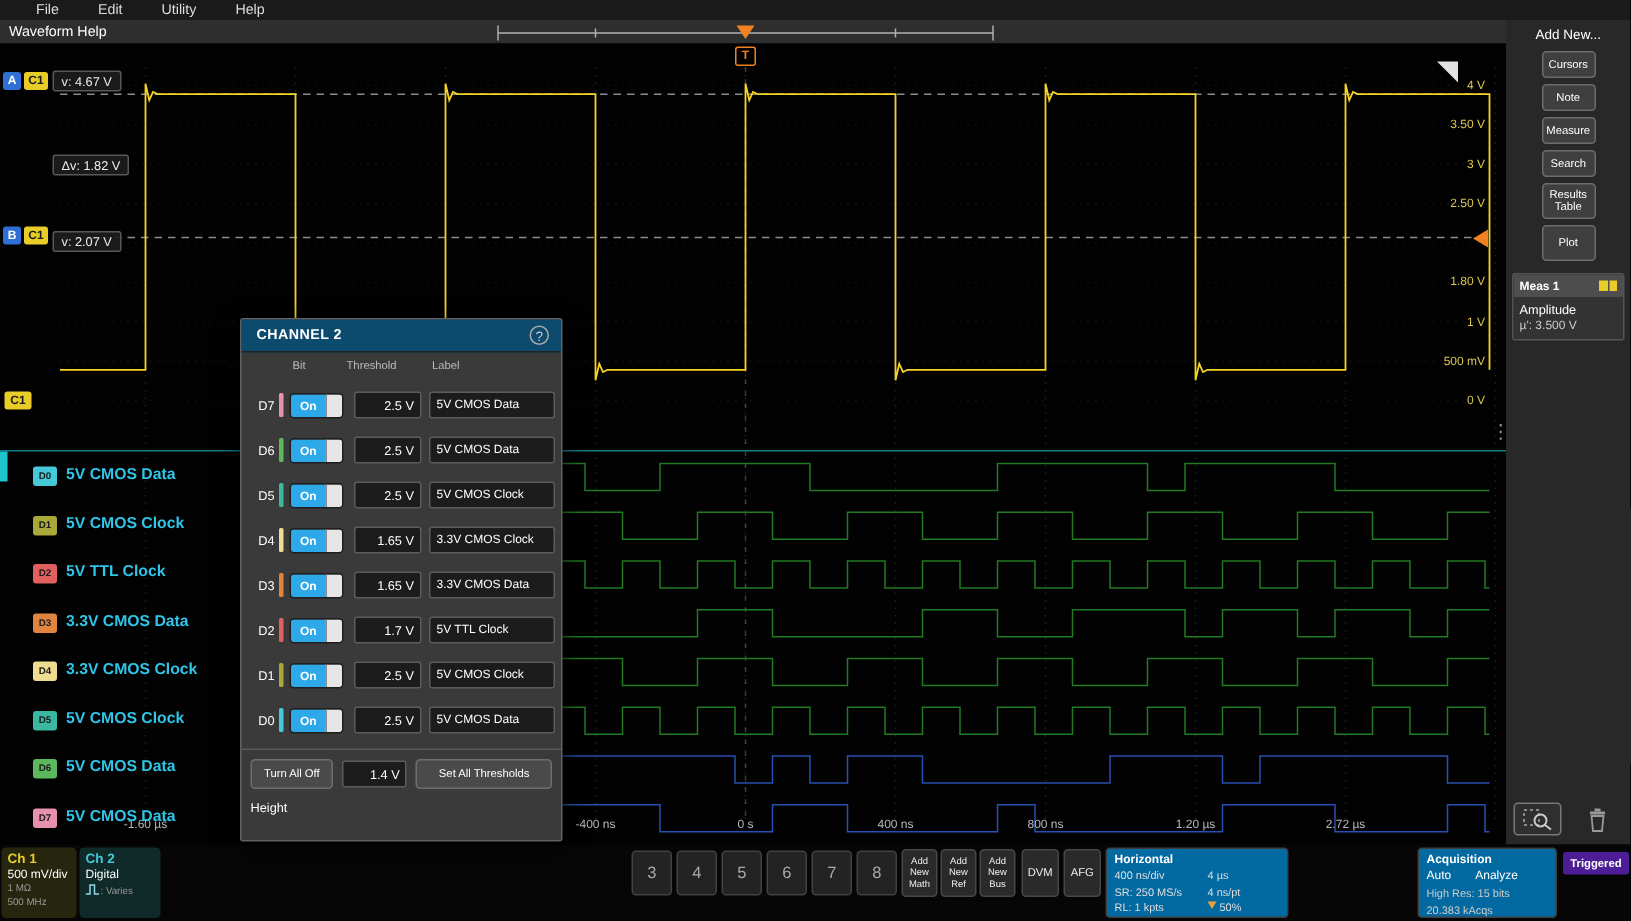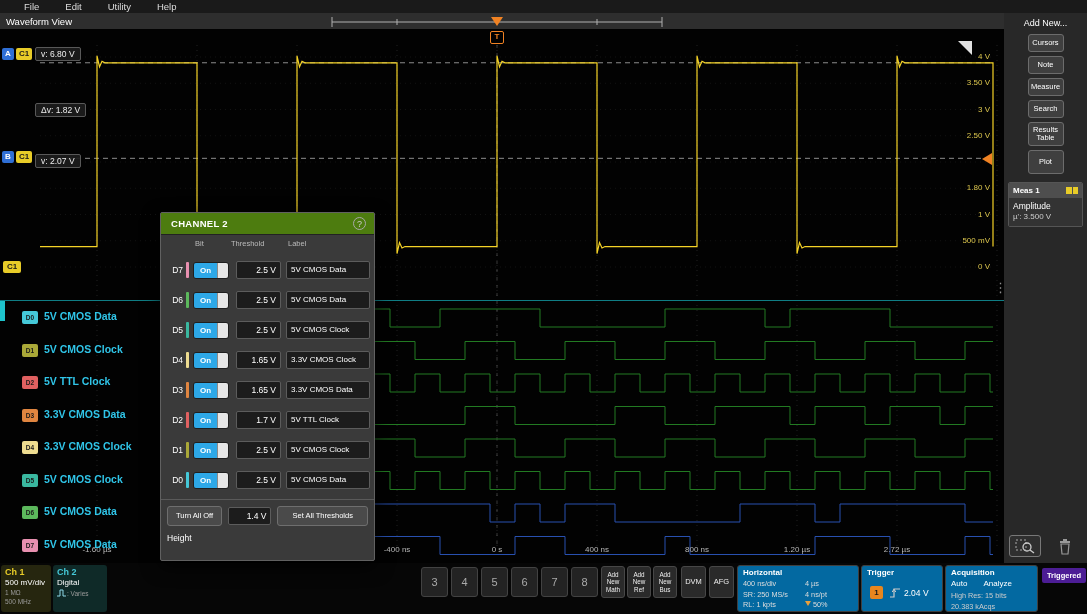--- a/index.html
+++ b/index.html
@@ -41,21 +41,21 @@
   .dhandle{position:absolute;left:0;top:272px;width:5px;height:20px;background:#1ec3cc}
   .vdots{position:absolute;left:994px;top:252px;color:#909090;font-size:13px;line-height:1}
   .drow{position:absolute;left:0;width:170px;height:32px}
   .dbadge{position:absolute;left:22px;top:9px;width:16px;height:13px;border-radius:2px;
     font-size:6.5px;font-weight:bold;color:#1a1a1a;text-align:center;line-height:13px}
   .dlabel{position:absolute;left:44px;top:8px;font-size:10.5px;font-weight:bold;color:#30c5e8;white-space:nowrap}
 
   
   .dialog{position:absolute;left:160px;top:212px;width:215px;height:349px;background:#3a3a3a;
     border:1px solid #616161;border-radius:2px;box-shadow:0 6px 18px rgba(0,0,0,.75);z-index:20}
-  .dlg-hdr{height:22px;background:#4d7c0f;border-bottom:1px solid #222;position:relative}
+  .dlg-hdr{height:22px;background:#0c4a6e;border-bottom:1px solid #222;position:relative}
   .dlg-title{position:absolute;left:10px;top:5px;font-size:9.5px;font-weight:bold;color:#fff;letter-spacing:.3px}
   .dlg-help{position:absolute;right:8px;top:4px;width:13px;height:13px;border:1px solid #a8a8a8;
     border-radius:50%;color:#ccc;font-size:9px;text-align:center;line-height:12px}
   .dlg-cols{position:relative;height:16px;margin-top:4px}
   .dlg-cols span{position:absolute;font-size:7.5px;color:#bbb}
   .colh-bit{left:34px}.colh-thr{left:70px}.colh-lbl{left:127px}
   .dlg-row{display:flex;align-items:center;height:30px;padding-left:6px}
   .bit-id{width:16px;font-size:8.5px;color:#fff;text-align:right}
   .chip{width:3px;height:16px;margin-left:3px;border-radius:1px}
   .onsw{display:flex;margin-left:4px;width:36px;height:17px;border-radius:3px;overflow:hidden;border:1px solid #1f1f1f}
@@ -147,21 +147,21 @@
 
   <div class="viewbar">
     <svg id="ruler-svg" width="1004" height="16">
       <line x1="332" y1="9" x2="662" y2="9" stroke="#b0b0b0" stroke-width="1"></line>
       <line x1="332" y1="4" x2="332" y2="14" stroke="#b0b0b0" stroke-width="1"></line>
       <line x1="662" y1="4" x2="662" y2="14" stroke="#b0b0b0" stroke-width="1"></line>
       <line x1="397" y1="6" x2="397" y2="12" stroke="#b0b0b0" stroke-width="1"></line>
       <line x1="597" y1="6" x2="597" y2="12" stroke="#b0b0b0" stroke-width="1"></line>
       <path d="M491,4 L503,4 L497,13 Z" fill="#f08223"></path>
     </svg>
-    <span class="vtitle">Waveform View</span>
+    <span class="vtitle">Waveform Help</span>
   </div>
 
   <div class="plot" id="plot">
     <svg id="wave-svg" width="1004" height="534">
         <line x1="97" y1="16" x2="97" y2="518" stroke="rgba(255,255,255,0.13)" stroke-dasharray="1,4"></line>
         <line x1="197" y1="16" x2="197" y2="518" stroke="rgba(255,255,255,0.13)" stroke-dasharray="1,4"></line>
         <line x1="297" y1="16" x2="297" y2="518" stroke="rgba(255,255,255,0.13)" stroke-dasharray="1,4"></line>
         <line x1="397" y1="16" x2="397" y2="518" stroke="rgba(255,255,255,0.13)" stroke-dasharray="1,4"></line>
         <line x1="497" y1="16" x2="497" y2="518" stroke="rgba(255,255,255,0.13)" stroke-dasharray="1,4"></line>
         <line x1="597" y1="16" x2="597" y2="518" stroke="rgba(255,255,255,0.13)" stroke-dasharray="1,4"></line>
@@ -191,21 +191,21 @@
         <path d="M 165 475 H 290 V 493 H 365 V 475 H 490 V 493 H 515 V 475 H 540 V 493 H 565 V 475 H 615 V 493 H 740 V 475 H 815 V 493 H 840 V 475 H 965 V 493 H 993" stroke="#2850b0" stroke-width="1" fill="none"></path>
         <path d="M 165 507.5 H 215 V 525.5 H 290 V 507.5 H 315 V 525.5 H 365 V 507.5 H 440 V 525.5 H 515 V 507.5 H 565 V 525.5 H 665 V 507.5 H 690 V 525.5 H 815 V 507.5 H 890 V 525.5 H 965 V 507.5 H 990 V 525.5 H 993" stroke="#2850b0" stroke-width="1" fill="none"></path>
       </svg>
 
     <div class="tflag">T</div>
     <div class="fold"></div>
     <div class="tarrow"></div>
 
     <div class="cbadge blue" style="left:2px;top:19px">A</div>
     <div class="cbadge yellow" style="left:16px;top:19px">C1</div>
-    <div class="cval" style="left:35px;top:18px">v: 6.80 V</div>
+    <div class="cval" style="left:35px;top:18px">v: 4.67 V</div>
 
     <div class="cval" style="left:35px;top:74px">Δv: 1.82 V</div>
 
     <div class="cbadge blue" style="left:2px;top:122px">B</div>
     <div class="cbadge yellow" style="left:16px;top:122px">C1</div>
     <div class="cval" style="left:35px;top:125px">v: 2.07 V</div>
 
     <div class="gndbadge">C1</div>
 
     <div class="dsep"></div>
@@ -460,29 +460,20 @@
         <div>SR: 250 MS/s</div>
         <div>RL: 1 kpts</div>
       </div>
       <div class="hcol hcol2">
         <div>4 µs</div>
         <div>4 ns/pt</div>
         <div><span class="pos-icon"></span><span>50%</span></div>
       </div>
     </div>
 
-    <div class="panel" id="trig">
-      <div class="panel-title">Trigger</div>
-      <div class="trig-src">1</div>
-      <svg class="trig-edge" width="12" height="13" viewBox="0 0 12 13">
-        <polyline points="1,11 5,11 5,3 11,3" fill="none" stroke="#ccc" stroke-width="1.2"></polyline>
-        <polyline points="3.2,6 5,3.2 6.8,6" fill="none" stroke="#ccc" stroke-width="1"></polyline>
-      </svg>
-      <div class="trig-lvl">2.04 V</div>
-    </div>
 
     <div class="panel" id="acq">
       <div class="panel-title">Acquisition</div>
       <div class="acq-l1">
         <span>Auto</span><span class="sep"></span><span>Analyze</span>
       </div>
       <div class="acq-l2">High Res: 15 bits</div>
       <div class="acq-l3">20.383 kAcqs</div>
     </div>
 

